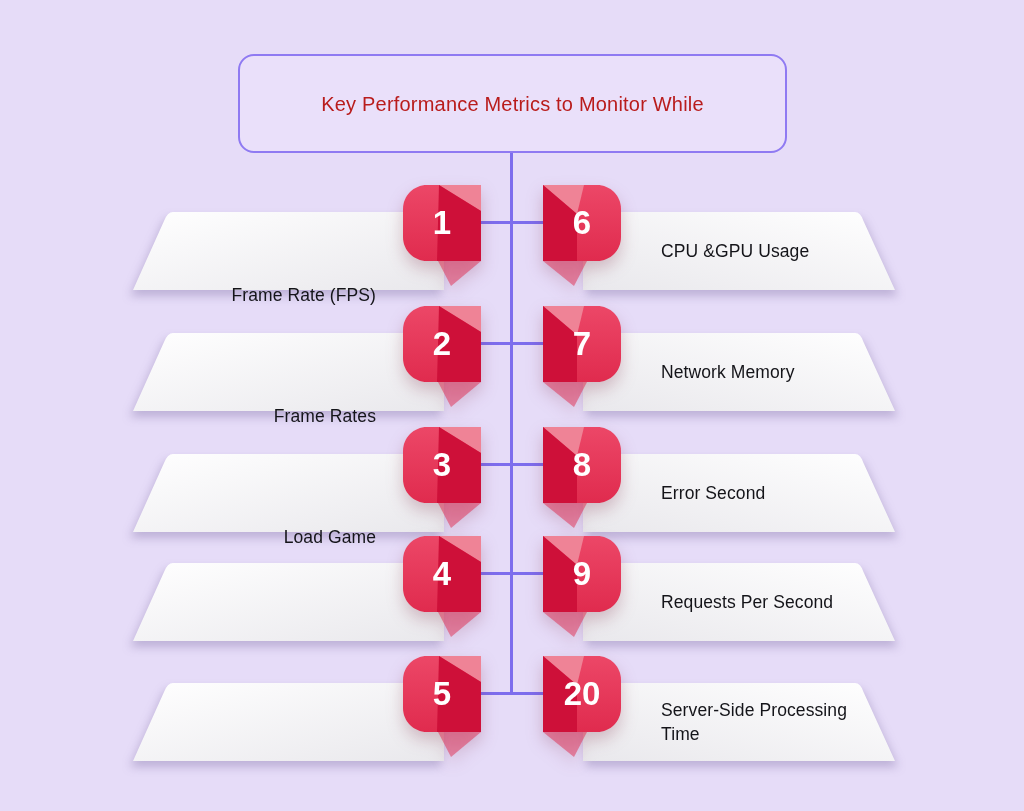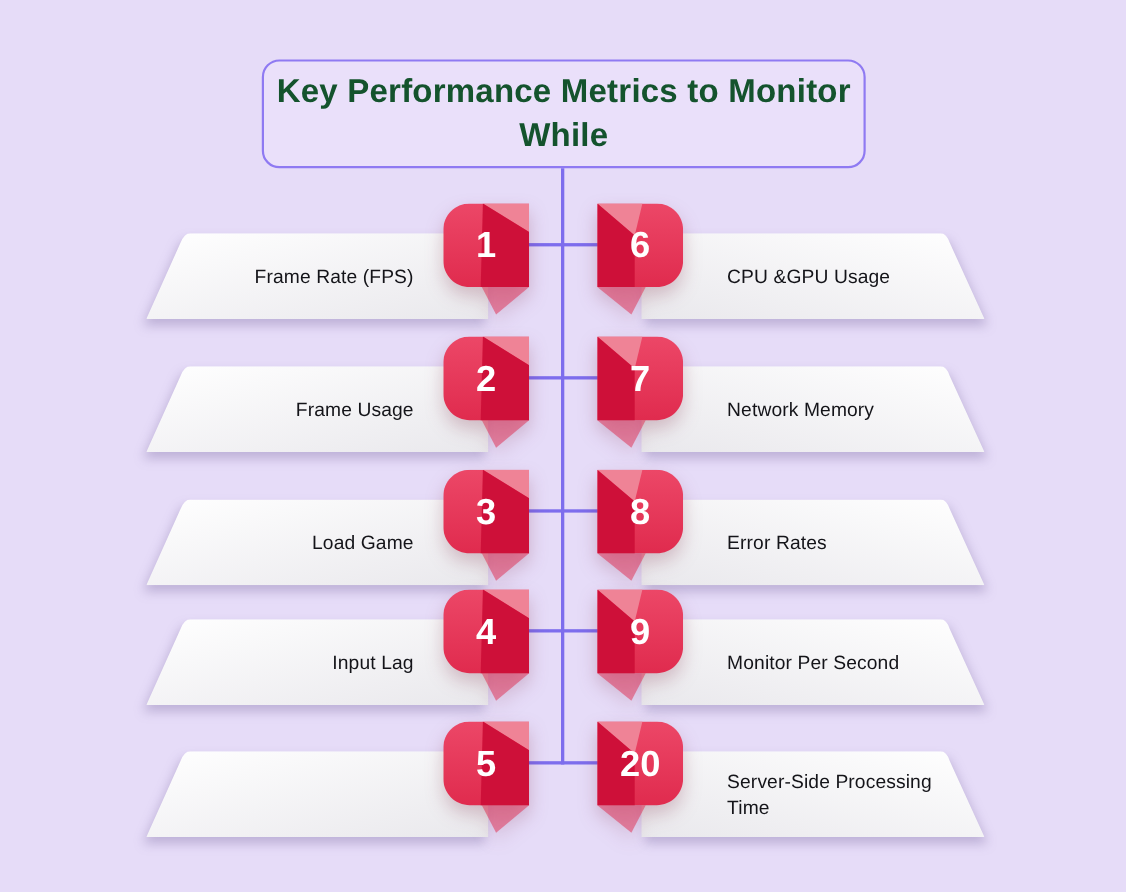--- a/index.html
+++ b/index.html
@@ -13,21 +13,21 @@
   
   .title-box{
     position:absolute;left:238px;top:54px;width:549px;height:99px;
     box-sizing:border-box;
     border:2.5px solid #8F7AF2;border-radius:16px;
     background:#EAE0FA;
     display:flex;flex-direction:column;justify-content:center;
     text-align:center;
   }
   .title-line{
-    color:#14532d;font-size:30px;font-weight:700;line-height:40px;
+    color:#b91c1c;font-size:20px;font-weight:400;line-height:40px;
     letter-spacing:.2px;
   }
   
   .vline{
     position:absolute;left:510px;top:153px;width:3px;height:542px;
     background:#7D6DED;z-index:1;
   }
   .stub{
     position:absolute;left:450px;width:124px;height:3px;
     background:#7D6DED;z-index:1;
@@ -36,21 +36,21 @@
   .item{position:absolute;width:360px;height:145px;z-index:2;}
   .banner{position:absolute;top:27px;height:78px;}
   .banner.lb{left:0;width:311px;filter:drop-shadow(-3px 6px 5px rgba(95,75,140,.30));}
   .banner.rb{left:40px;width:312px;filter:drop-shadow(3px 6px 5px rgba(95,75,140,.30));}
   .label{
     position:absolute;top:27px;height:78px;
     display:flex;align-items:center;
     color:#141419;font-size:17.5px;font-weight:500;line-height:1.4;
     letter-spacing:.1px;z-index:3;
   }
-  .item.left  .label{left:0;width:243px;justify-content:flex-end;text-align:left;}
+  .item.left  .label{left:0;width:243px;justify-content:flex-end;text-align:left;margin-top:44px;}
   .item.right .label{left:118px;width:212px;justify-content:flex-start;text-align:left;}
   .badge{
     position:absolute;top:0;width:78px;height:104px;z-index:4;
     filter:drop-shadow(0 8px 8px rgba(120,30,60,.25));
   }
   .item.left  .badge{left:270px;}
   .item.right .badge{left:0;}
   .num{
     position:absolute;top:0;width:78px;height:76px;z-index:5;
     display:flex;align-items:center;justify-content:center;
@@ -104,21 +104,21 @@
       <polygon points="36,0 78,0 78,26" fill="#EF8396"></polygon>
       <polygon points="36,0 78,26 78,76 34,76" fill="#CE1039"></polygon>
     </svg>
     <div class="num">1</div>
   </div>
 
   <div class="item left" style="left:133px;top:306px">
     <svg class="banner lb" viewBox="0 0 311 78" preserveAspectRatio="none">
         <path d="M40 0 L311 0 L311 78 L0 78 L31 9 Q34.5 0 40 0 Z" fill="url(#glb)"></path>
       </svg>
-    <div class="label">Frame Usage</div>
+    <div class="label">Frame Rates</div>
     <svg class="badge" viewBox="0 0 78 104">
       <polygon points="35,76 78,76 48,101" fill="rgba(223,41,78,0.5)"></polygon>
       <path d="M24 0 H78 V76 H24 C10.7 76 0 65.3 0 52 V24 C0 10.7 10.7 0 24 0 Z" fill="url(#gb)"></path>
       <polygon points="36,0 78,0 78,26" fill="#EF8396"></polygon>
       <polygon points="36,0 78,26 78,76 34,76" fill="#CE1039"></polygon>
     </svg>
     <div class="num">2</div>
   </div>
 
   <div class="item left" style="left:133px;top:427px">
@@ -132,21 +132,20 @@
       <polygon points="36,0 78,0 78,26" fill="#EF8396"></polygon>
       <polygon points="36,0 78,26 78,76 34,76" fill="#CE1039"></polygon>
     </svg>
     <div class="num">3</div>
   </div>
 
   <div class="item left" style="left:133px;top:536px">
     <svg class="banner lb" viewBox="0 0 311 78" preserveAspectRatio="none">
         <path d="M40 0 L311 0 L311 78 L0 78 L31 9 Q34.5 0 40 0 Z" fill="url(#glb)"></path>
       </svg>
-    <div class="label">Input Lag</div>
     <svg class="badge" viewBox="0 0 78 104">
       <polygon points="35,76 78,76 48,101" fill="rgba(223,41,78,0.5)"></polygon>
       <path d="M24 0 H78 V76 H24 C10.7 76 0 65.3 0 52 V24 C0 10.7 10.7 0 24 0 Z" fill="url(#gb)"></path>
       <polygon points="36,0 78,0 78,26" fill="#EF8396"></polygon>
       <polygon points="36,0 78,26 78,76 34,76" fill="#CE1039"></polygon>
     </svg>
     <div class="num">4</div>
   </div>
 
   <div class="item left" style="left:133px;top:656px">
@@ -187,35 +186,35 @@
       <polygon points="0,0 41,0 34,29" fill="#EF8396"></polygon>
       <polygon points="0,0 34,29 34,76 0,76" fill="#CE1039"></polygon>
     </svg>
     <div class="num">7</div>
   </div>
 
   <div class="item right" style="left:543px;top:427px">
     <svg class="banner rb" viewBox="0 0 312 78" preserveAspectRatio="none">
         <path d="M0 0 L272 0 Q277.5 0 280.5 9 L312 78 L0 78 Z" fill="url(#grb)"></path>
       </svg>
-    <div class="label">Error Rates</div>
+    <div class="label">Error Second</div>
     <svg class="badge" viewBox="0 0 78 104">
       <polygon points="0,76 44,76 31,101" fill="rgba(223,41,78,0.5)"></polygon>
       <path d="M54 0 H0 V76 H54 C67.3 76 78 65.3 78 52 V24 C78 10.7 67.3 0 54 0 Z" fill="url(#gb)"></path>
       <polygon points="0,0 41,0 34,29" fill="#EF8396"></polygon>
       <polygon points="0,0 34,29 34,76 0,76" fill="#CE1039"></polygon>
     </svg>
     <div class="num">8</div>
   </div>
 
   <div class="item right" style="left:543px;top:536px">
     <svg class="banner rb" viewBox="0 0 312 78" preserveAspectRatio="none">
         <path d="M0 0 L272 0 Q277.5 0 280.5 9 L312 78 L0 78 Z" fill="url(#grb)"></path>
       </svg>
-    <div class="label">Monitor Per Second</div>
+    <div class="label">Requests Per Second</div>
     <svg class="badge" viewBox="0 0 78 104">
       <polygon points="0,76 44,76 31,101" fill="rgba(223,41,78,0.5)"></polygon>
       <path d="M54 0 H0 V76 H54 C67.3 76 78 65.3 78 52 V24 C78 10.7 67.3 0 54 0 Z" fill="url(#gb)"></path>
       <polygon points="0,0 41,0 34,29" fill="#EF8396"></polygon>
       <polygon points="0,0 34,29 34,76 0,76" fill="#CE1039"></polygon>
     </svg>
     <div class="num">9</div>
   </div>
 
   <div class="item right" style="left:543px;top:656px">

